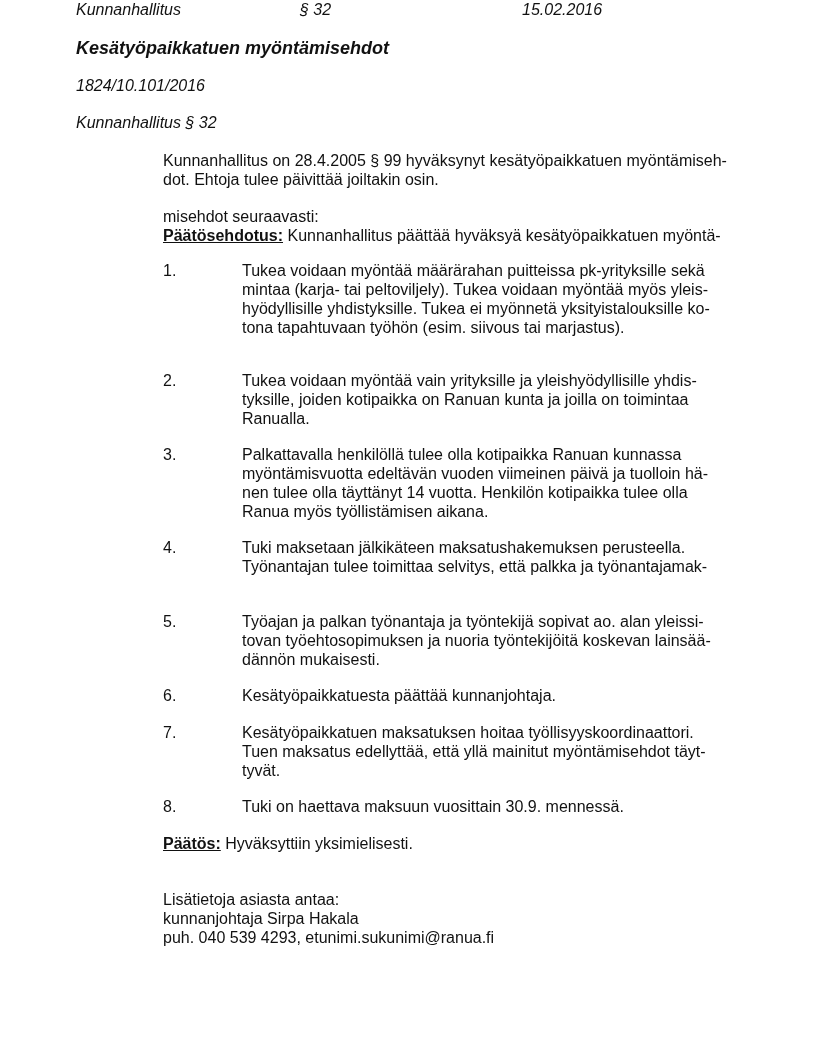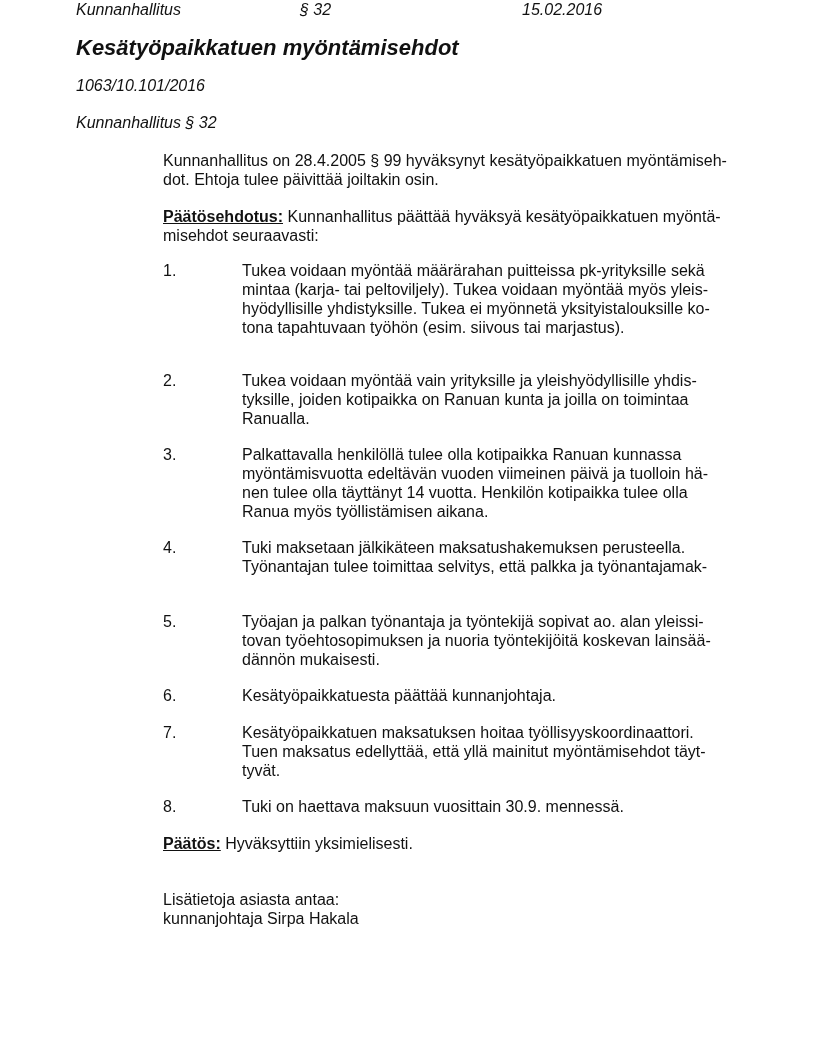--- a/index.html
+++ b/index.html
@@ -1,49 +1,49 @@
 <!DOCTYPE html>
 <html><head>
 <meta charset="utf-8">
 <style>
   html, body { margin:0; padding:0; background:#ffffff; }
   body { width:816px; height:1056px; position:relative; overflow:hidden;
          font-family:"Liberation Sans", sans-serif; color:#111111; font-size:16px; }
   .abs { position:absolute; white-space:nowrap; line-height:19px;font-style:italic; }
   .hdr { top:0; }
-  .title { font-weight:bold; font-size:22px; line-height:22px; }
+  .title { font-weight:bold; font-size:18px; line-height:22px; }
   .para { position:absolute; left:163px; line-height:19px; }
   .para div { white-space:nowrap; }
   .lbl { font-weight:bold; text-decoration:underline; }
   .item { position:absolute; left:163px; line-height:19px; }
   .item .num { position:absolute; left:0; top:0; width:30px; }
   .item .txt { position:absolute; left:41px; top:0;margin-left:38px; }
   .item .txt div { white-space:nowrap; }
 </style>
 </head>
 <body>
 
 <div class="abs hdr" style="left:76px;">Kunnanhallitus</div>
 <div class="abs hdr" style="left:300px;">§ 32</div>
 <div class="abs hdr" style="left:522px;">15.02.2016</div>
 
 <div class="abs title" style="left:76px; top:37px;">Kesätyöpaikkatuen myöntämisehdot</div>
 
-<div class="abs" style="left:76px; top:76px;">1063/10.101/2016</div>
+<div class="abs" style="left:76px; top:76px;">1824/10.101/2016</div>
 
 <div class="abs" style="left:76px; top:113px;">Kunnanhallitus § 32</div>
 
 <div class="para" style="top:151px;">
   <div>Kunnanhallitus on 28.4.2005 § 99 hyväksynyt kesätyöpaikkatuen myöntämiseh-</div>
   <div>dot. Ehtoja tulee päivittää joiltakin osin.</div>
 </div>
 
 <div class="para" style="top:207px;">
+  <div>misehdot seuraavasti:</div>
   <div><span class="lbl">Päätösehdotus:</span><span style="white-space:pre;"> Kunnanhallitus päättää hyväksyä kesätyöpaikkatuen myöntä-</span></div>
-  <div>misehdot seuraavasti:</div>
 </div>
 
 <div class="item" style="top:261px;">
   <span class="num">1.</span>
   <div class="txt">
     <div>Tukea voidaan myöntää määrärahan puitteissa pk-yrityksille sekä</div>
     <div>mintaa (karja- tai peltoviljely). Tukea voidaan myöntää myös yleis-</div>
     <div>hyödyllisille yhdistyksille. Tukea ei myönnetä yksityistalouksille ko-</div>
     <div>tona tapahtuvaan työhön (esim. siivous tai marjastus).</div>
   </div>
@@ -108,13 +108,14 @@
   </div>
 </div>
 
 <div class="para" style="top:834px;">
   <div><span class="lbl">Päätös:</span><span style="white-space:pre;"> Hyväksyttiin yksimielisesti.</span></div>
 </div>
 
 <div class="para" style="top:890px;">
   <div>Lisätietoja asiasta antaa:</div>
   <div>kunnanjohtaja Sirpa Hakala</div>
+  <div>puh. 040 539 4293, etunimi.sukunimi@ranua.fi</div>
 </div>
 
 </body></html>

